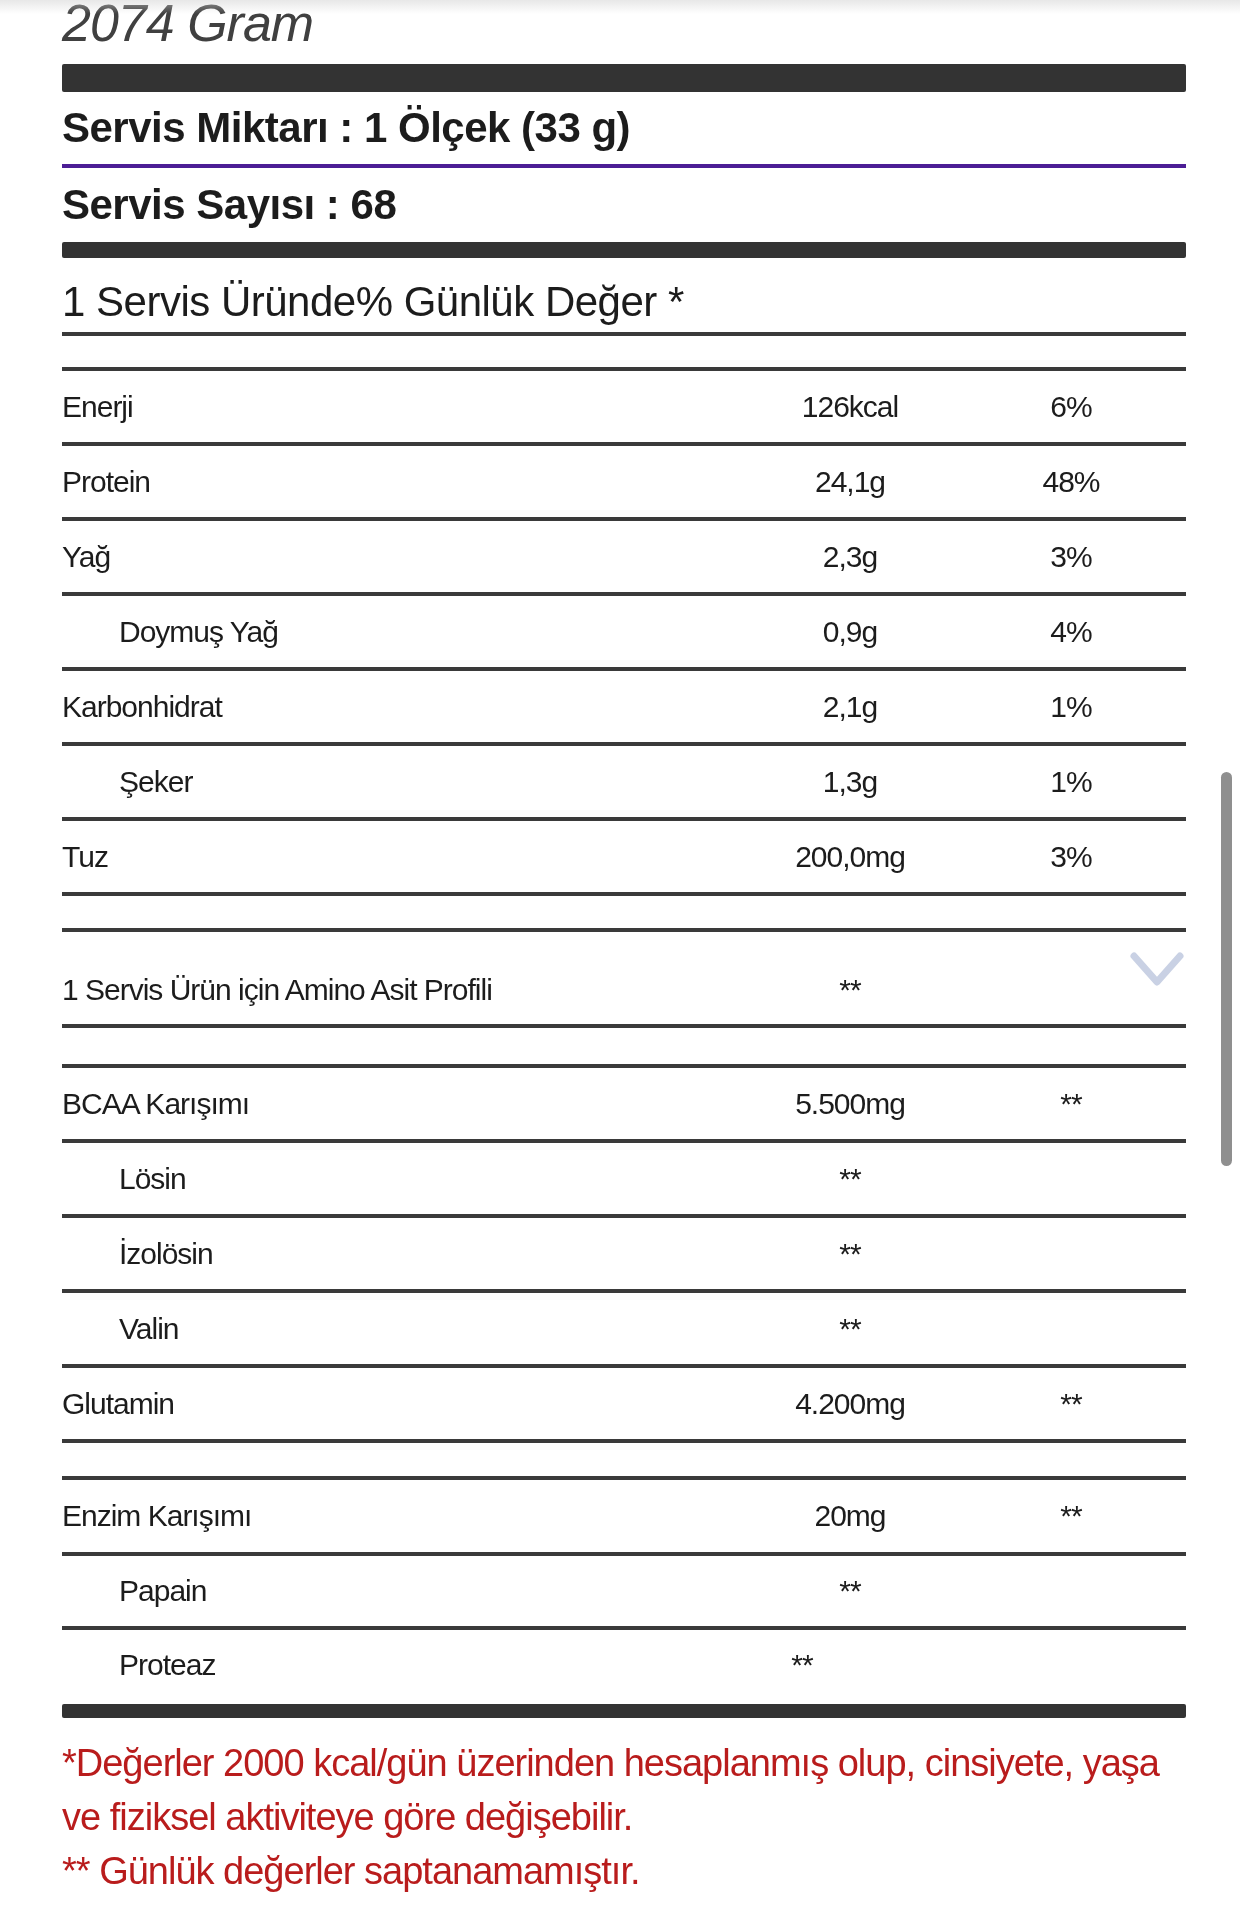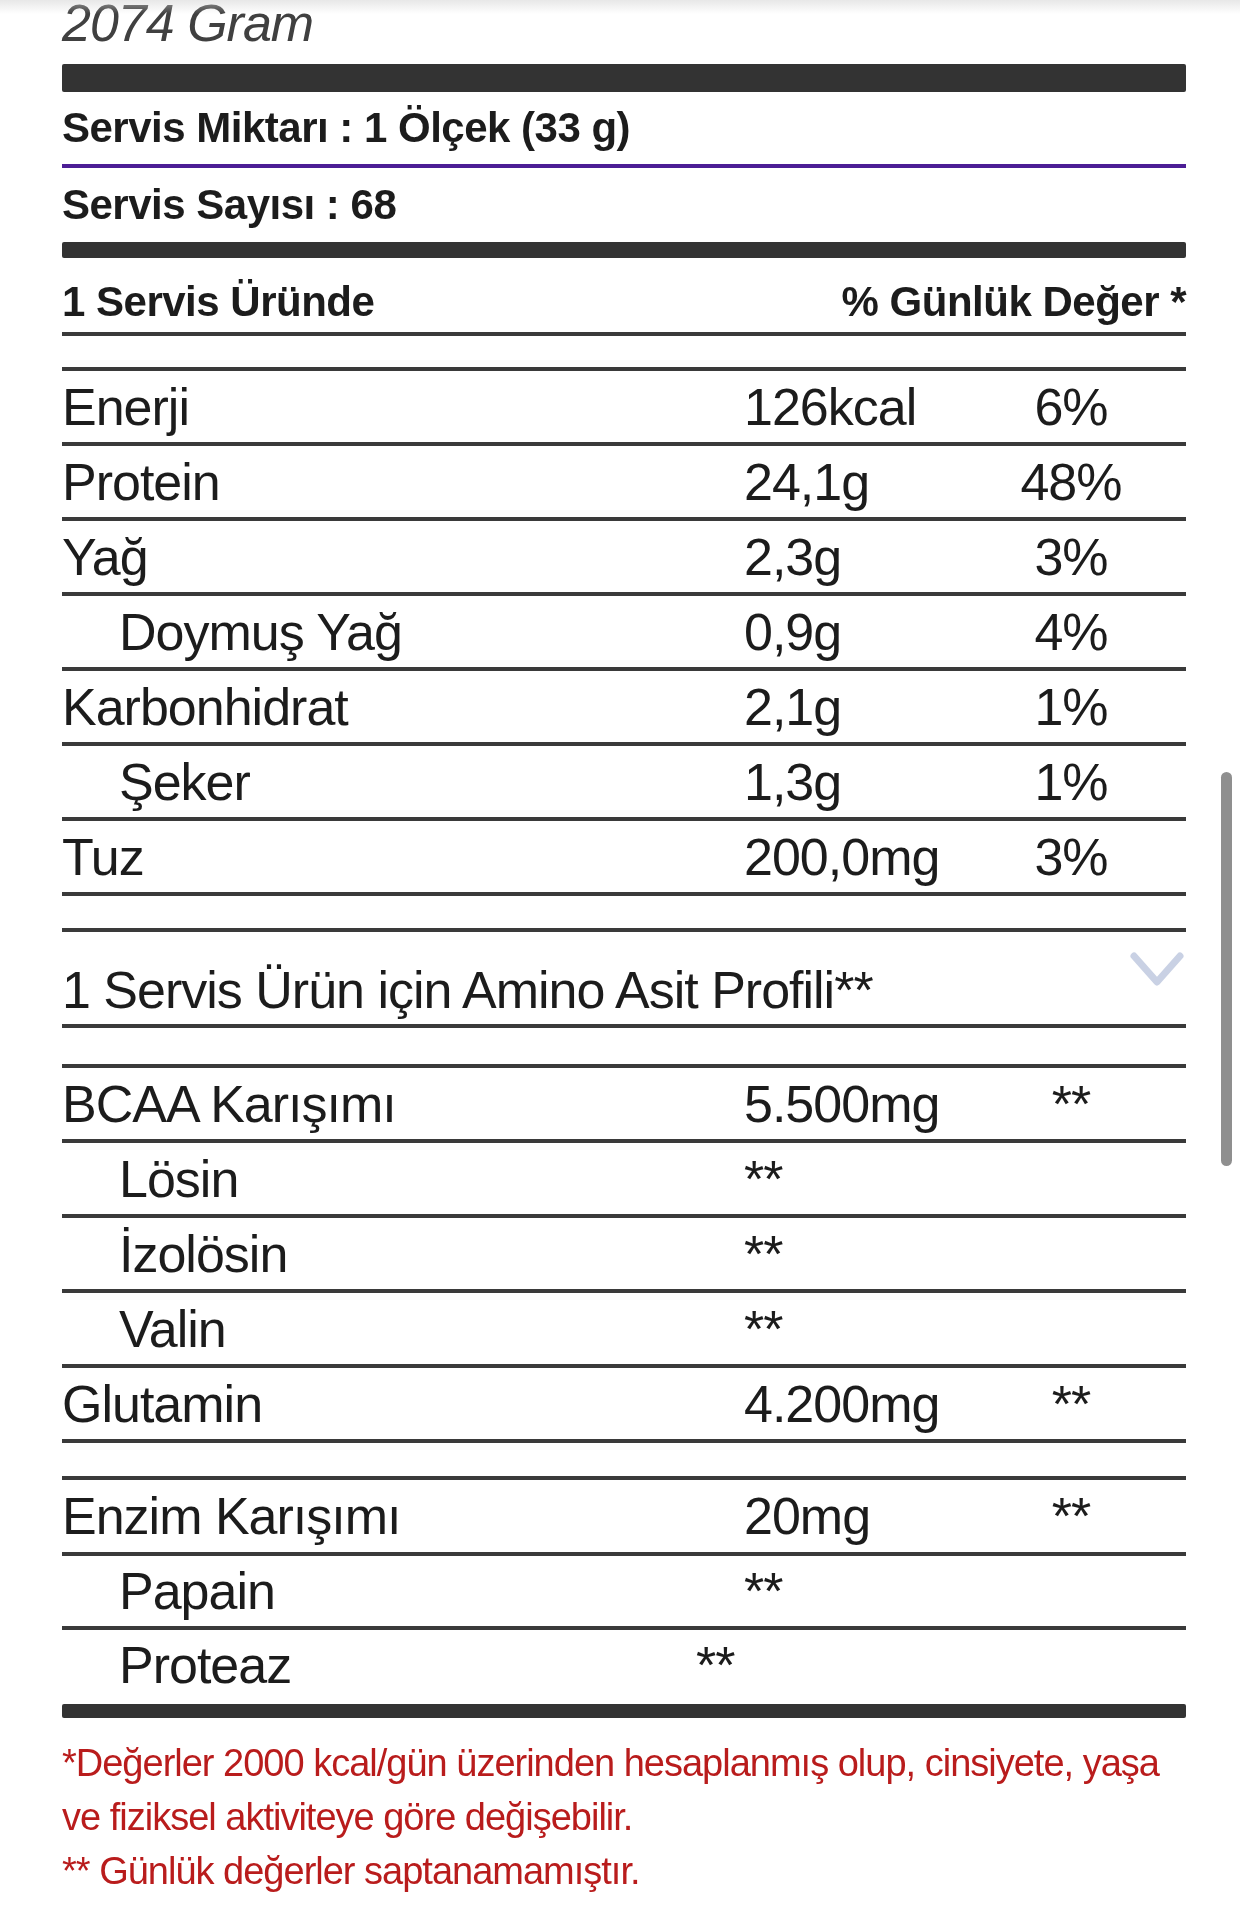--- a/index.html
+++ b/index.html
@@ -28,40 +28,40 @@
   .bar.b1{height:28px;}
   .bar.b2{height:16px;}
   .bar.b3{height:14px;margin-top:4px;}
   .meta-row{
     font-weight:bold;font-size:42px;letter-spacing:-0.5px;
     white-space:nowrap;
   }
   .meta-row.first{line-height:72px;border-bottom:4px solid #4c1d95;}
   .meta-row.second{line-height:74px;}
   .head-row{
-    display:flex;justify-content:space-between;align-items:flex-end;
+    display:flex;justify-content:flex-start;align-items:flex-end;
     height:68px;padding-bottom:6px;
     border-bottom:4px solid #3a3a3a;
-    font-weight:bold;font-size:42px;letter-spacing:-0.5px;white-space:nowrap;
+    font-weight:normal;font-size:42px;letter-spacing:-0.5px;white-space:nowrap;
   }
   .spacer{border-bottom:4px solid #3a3a3a;}
   .sp1{height:31px;} .sp2{height:32px;} .sp3{height:36px;} .sp4{height:33px;}
   .row{
     display:grid;grid-template-columns:1fr 212px 230px;
     align-items:center;
     height:71px;border-bottom:4px solid #3a3a3a;
-    font-size:52px;letter-spacing:-1px;white-space:nowrap;
+    font-size:30px;letter-spacing:-1px;white-space:nowrap;
   }
   .row.tall{height:72px;}
   .row.h68{height:68px;margin-top:24px;}
   .row.h70{height:70px;}
   .row.last{border-bottom:none;height:70px;gap:48px;}
   .row .lbl{overflow:visible;}
   .row.indent .lbl{padding-left:57px;}
-  .row .val{text-align:left;}
+  .row .val{text-align:center;}
   .row .dv{text-align:center;}
   .footnotes{margin-top:18px;}
   .fn{
     font-size:38px;line-height:54px;letter-spacing:-1px;
     color:#b91c1c;white-space:nowrap;
   }
   .chevron{
     position:absolute;left:1126px;top:942px;width:62px;height:56px;
   }
   .scrollbar-thumb{

